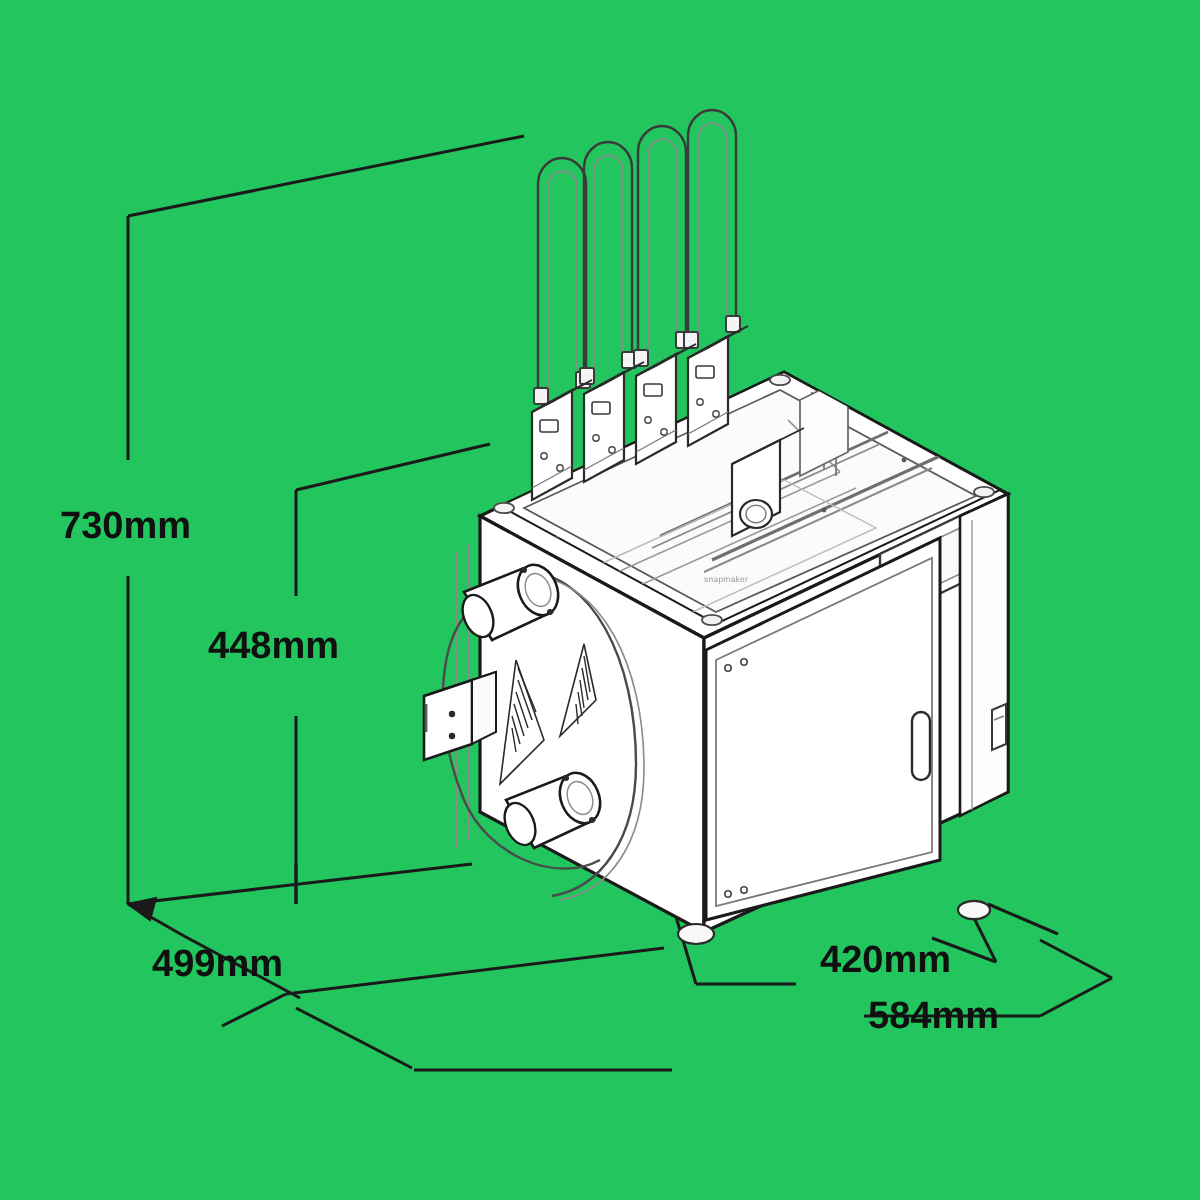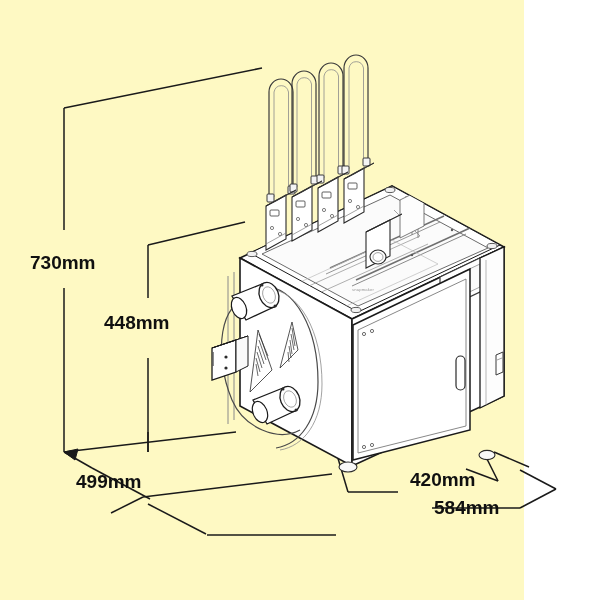--- a/index.html
+++ b/index.html
@@ -9,23 +9,23 @@
     background: #ffffff;
   }
   body {
     width: 600px;
     height: 600px;
     overflow: hidden;
     font-family: "Liberation Sans", sans-serif;
   }
   #stage {
     position: relative;
-    width: 524px;
+    width: 600px;
     height: 600px;
-    background: #fef9c3;
+    background: #22c55e;
   }
   svg#drawing {
     position: absolute;
     left: 0;
     top: 0;
     width: 600px;
     height: 600px;
     display: block;
   }
   .dim-label {

